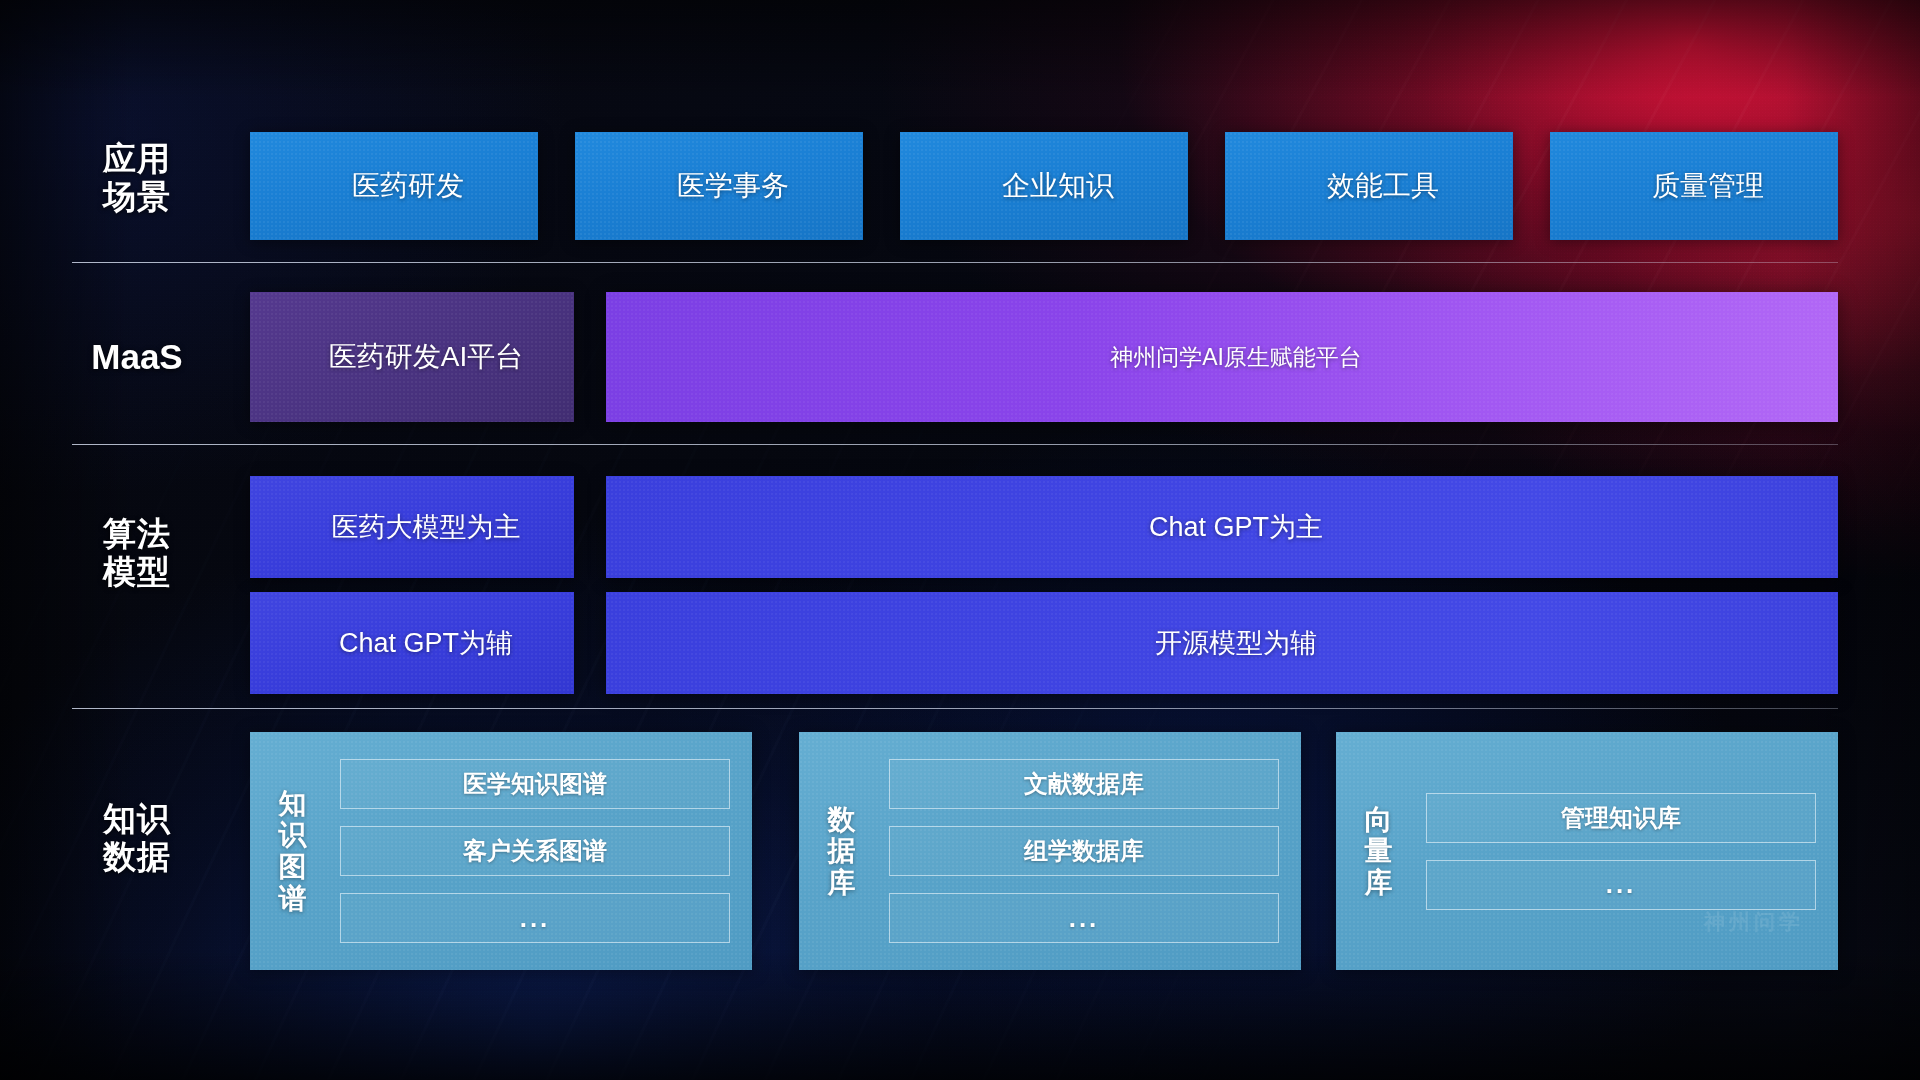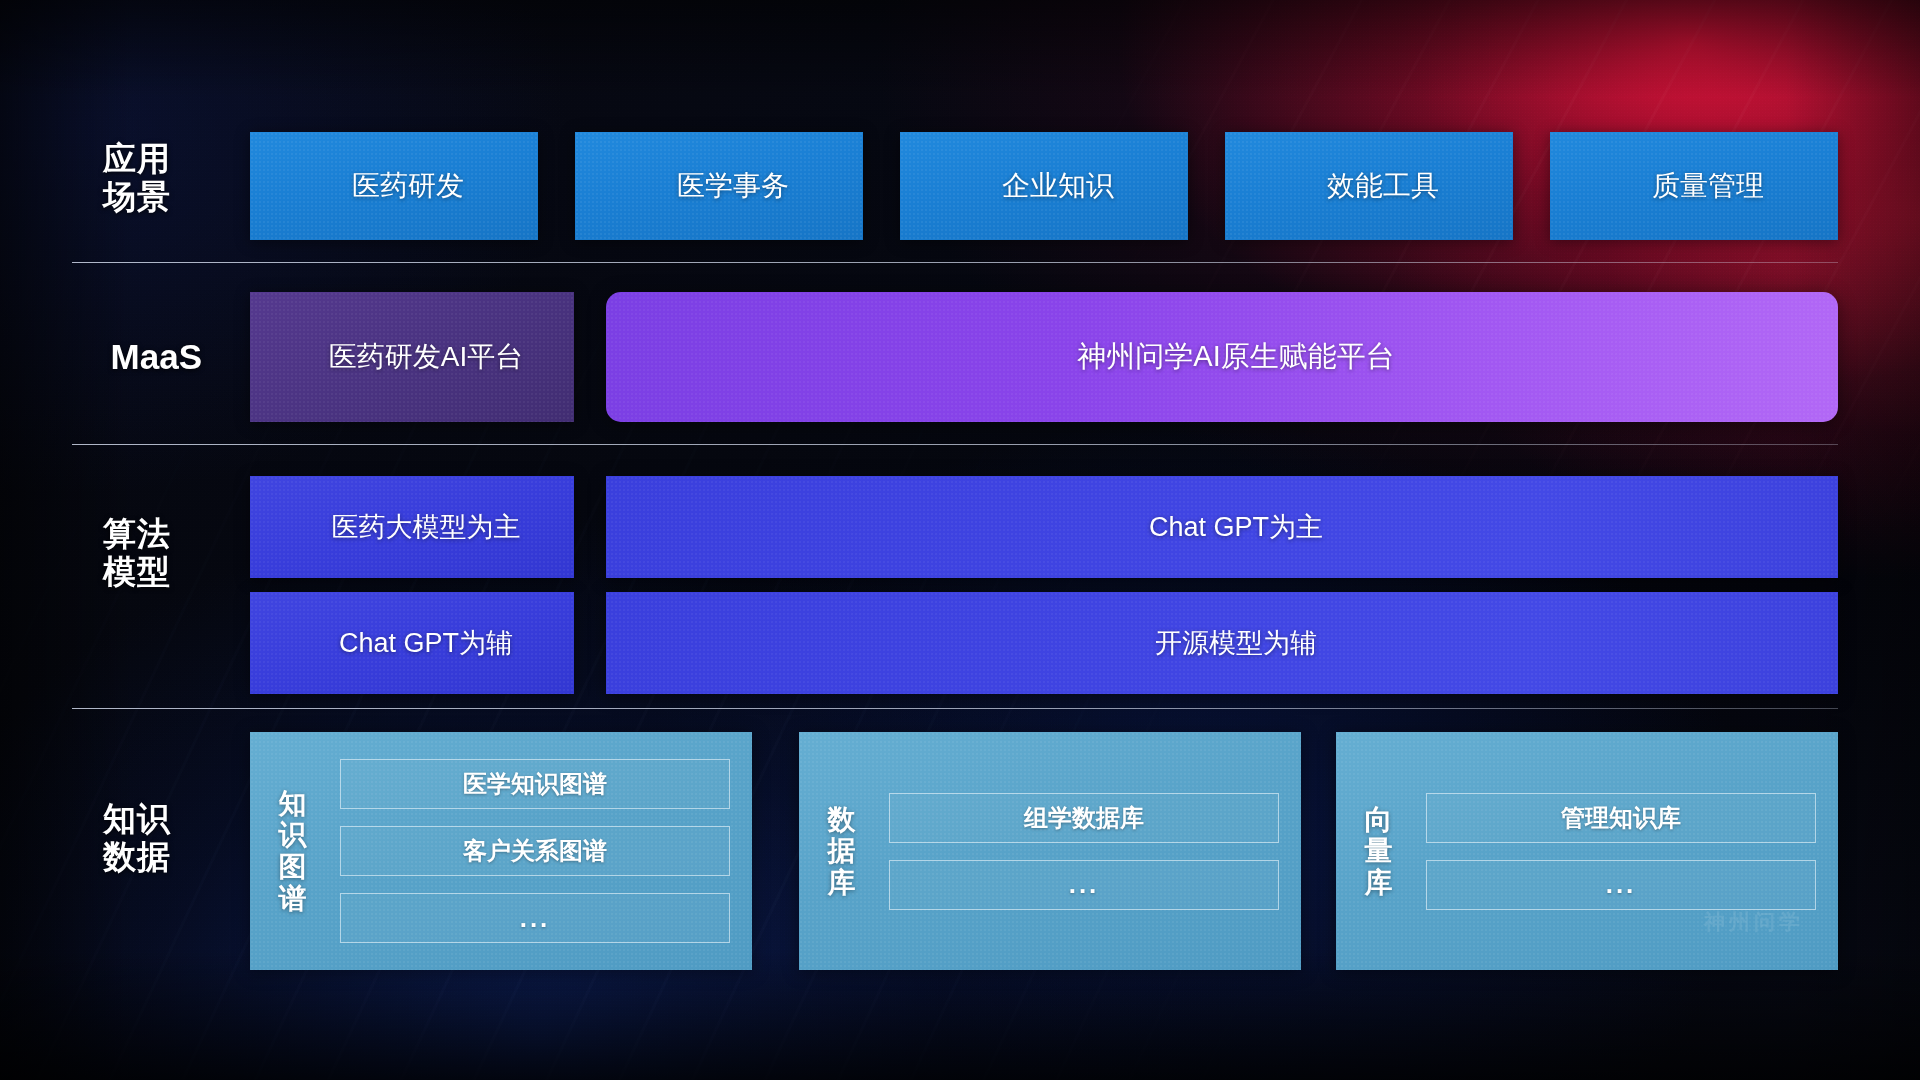--- a/index.html
+++ b/index.html
@@ -70,21 +70,21 @@
   #div-3{ top:708px; }
 
   .row-label{
     position:absolute; left:72px; width:130px;
     color:#ffffff; font-weight:bold; text-align:center;
     line-height:1.16; letter-spacing:1px;
     text-shadow:0 1px 5px rgba(0,0,0,.85);
   }
   .row-label .ln{ display:block; }
   #lbl-app   { top:140px; font-size:33px; }
-  #lbl-maas  { top:337px; font-size:35px; letter-spacing:0;text-align:right; }
+  #lbl-maas  { top:337px; font-size:35px; letter-spacing:0; }
   #lbl-algo  { top:515px; font-size:33px; }
   #lbl-know  { top:800px; font-size:33px; }
 
   
   .boxtext{
     color:#ffffff; font-weight:normal;
     text-shadow:0 1px 4px rgba(0,0,0,.45);
     white-space:nowrap;
     margin-left:28px;
   }
@@ -108,22 +108,22 @@
   #row-maas{ position:absolute; left:250px; top:292px; height:130px; width:1704px; }
   #maas-left{
     position:absolute; left:0; top:0; width:324px; height:130px;
     background:linear-gradient(150deg,#55398f 0%,#4a3381 50%,#412d72 100%);
     display:flex; align-items:center; justify-content:center; font-size:28px;
     overflow:hidden; box-shadow:0 2px 14px rgba(0,0,0,.45);
   }
   #maas-right{
     position:absolute; left:356px; top:0; width:1232px; height:130px;
     background:linear-gradient(98deg,#7b3fe4 0%,#8a44ea 38%,#a258f2 72%,#b268f6 100%);
-    display:flex; align-items:center; justify-content:center; font-size:29px;
-    overflow:hidden; box-shadow:0 2px 18px rgba(0,0,0,.45);border-radius:15px;
+    display:flex; align-items:center; justify-content:center; font-size:23px;
+    overflow:hidden; box-shadow:0 2px 18px rgba(0,0,0,.45);
   }
   #maas-left::after, #maas-right::after{
     content:""; position:absolute; inset:0; opacity:.40;
     background-image:radial-gradient(rgba(255,255,255,.13) .7px, transparent .8px);
     background-size:4px 4px;
   }
 
   
   .algo-row{ position:absolute; left:250px; height:102px; width:1588px; }
   #algo-row-1{ top:476px;text-align:right; }
@@ -298,20 +298,21 @@
 
       <div class="know-panel" id="know-2">
         <div class="know-side">
           <div class="know-side-text">
             <span>数</span>
             <span>据</span>
             <span>库</span>
           </div>
         </div>
         <div class="know-items">
+          <div class="know-item">文献数据库</div>
           <div class="know-item">组学数据库</div>
           <div class="know-item ellipsis">...</div>
         </div>
       </div>
 
       <div class="know-panel" id="know-3">
         <div class="know-side">
           <div class="know-side-text">
             <span>向</span>
             <span>量</span>

